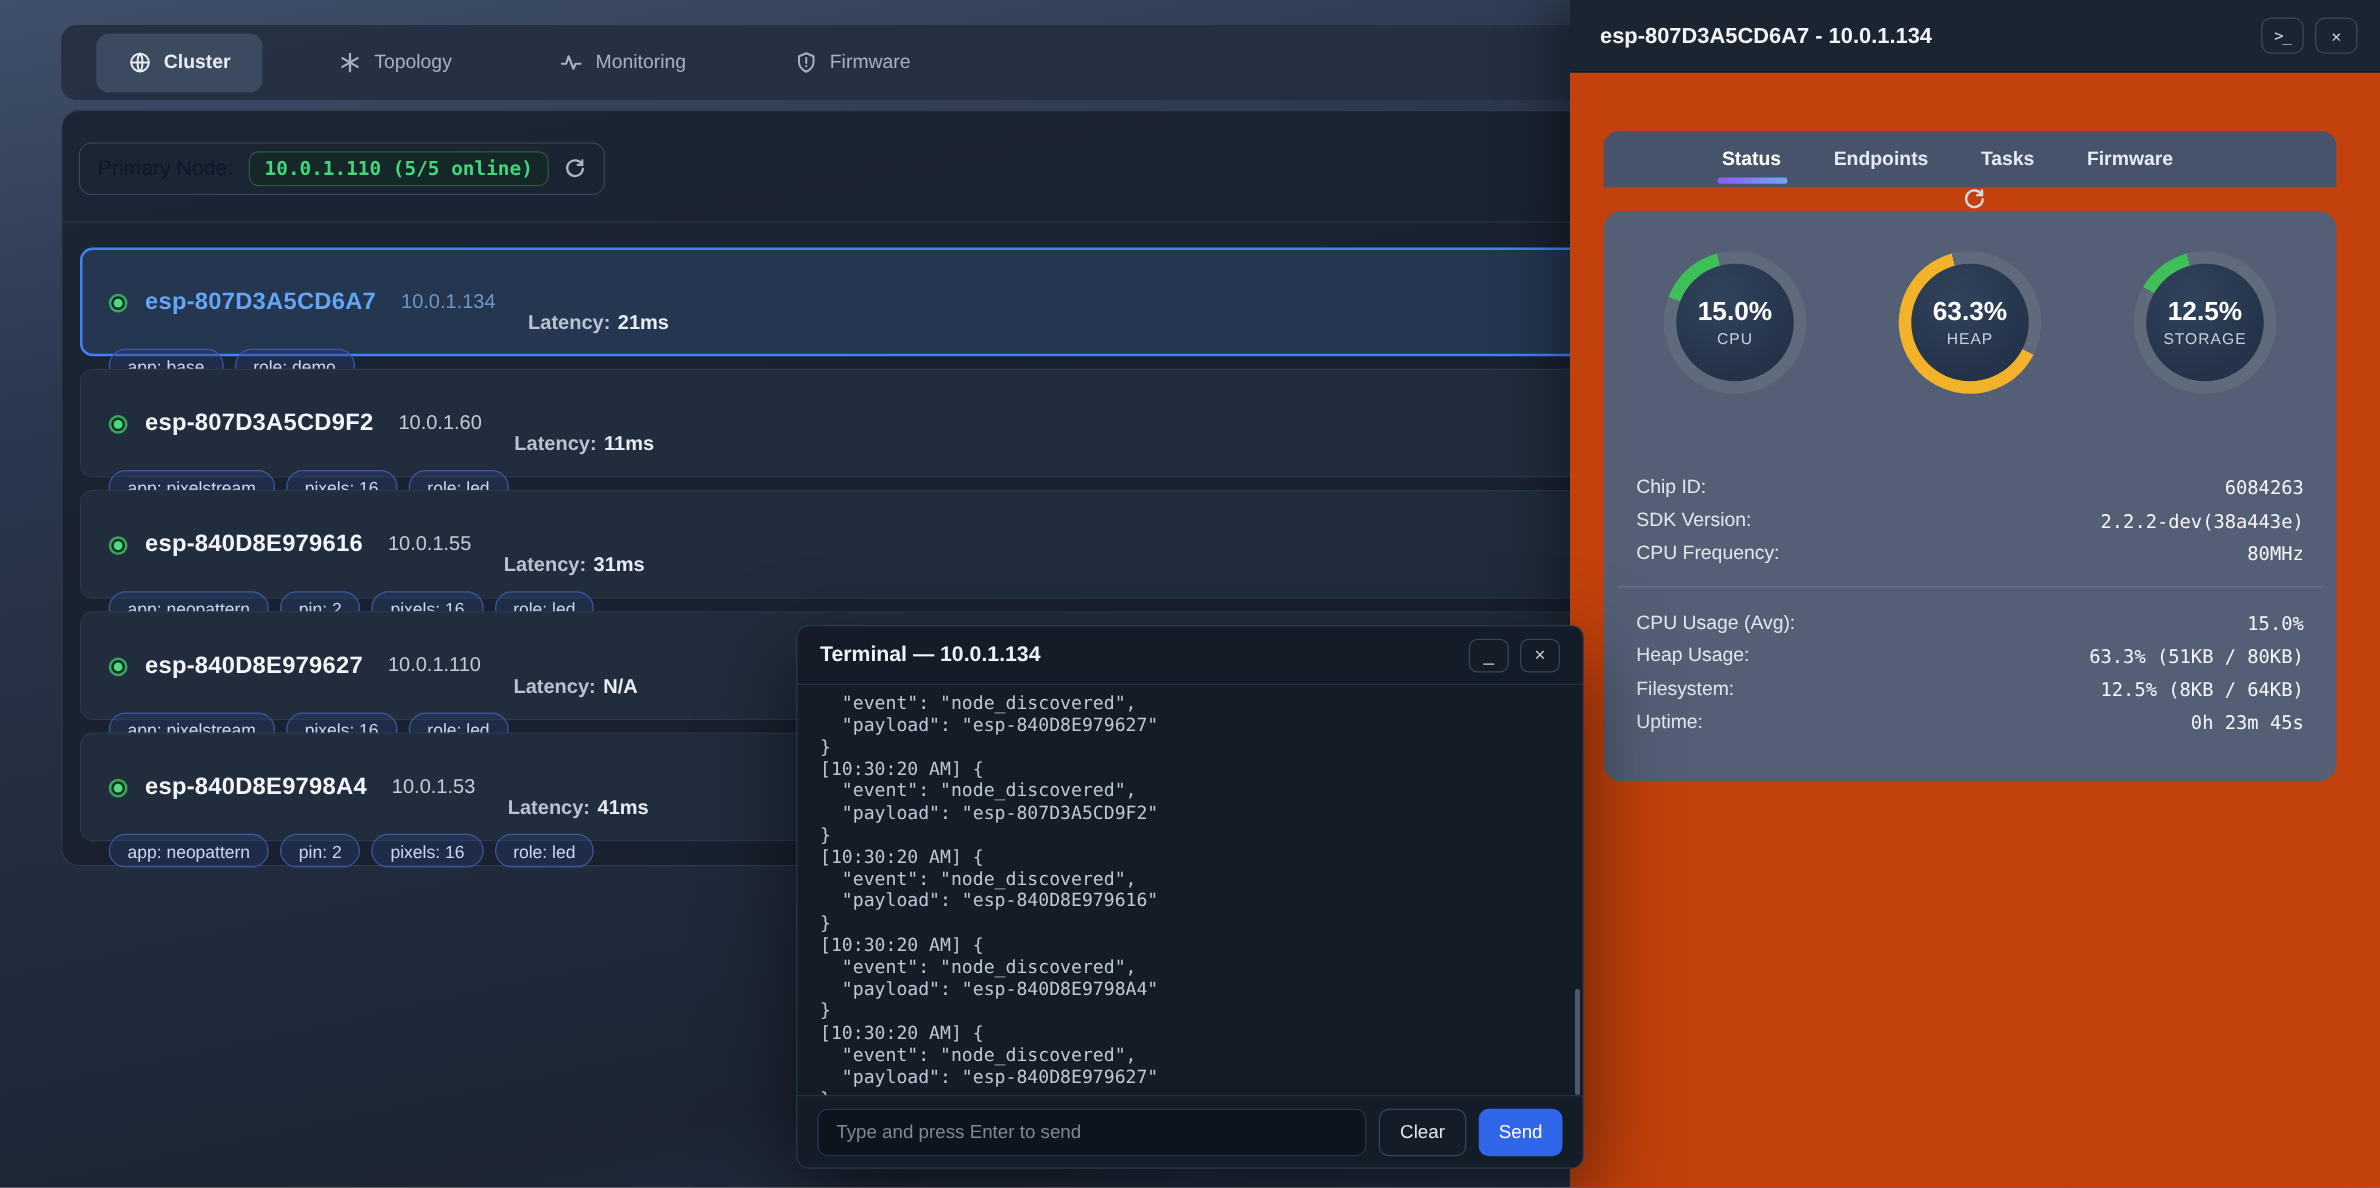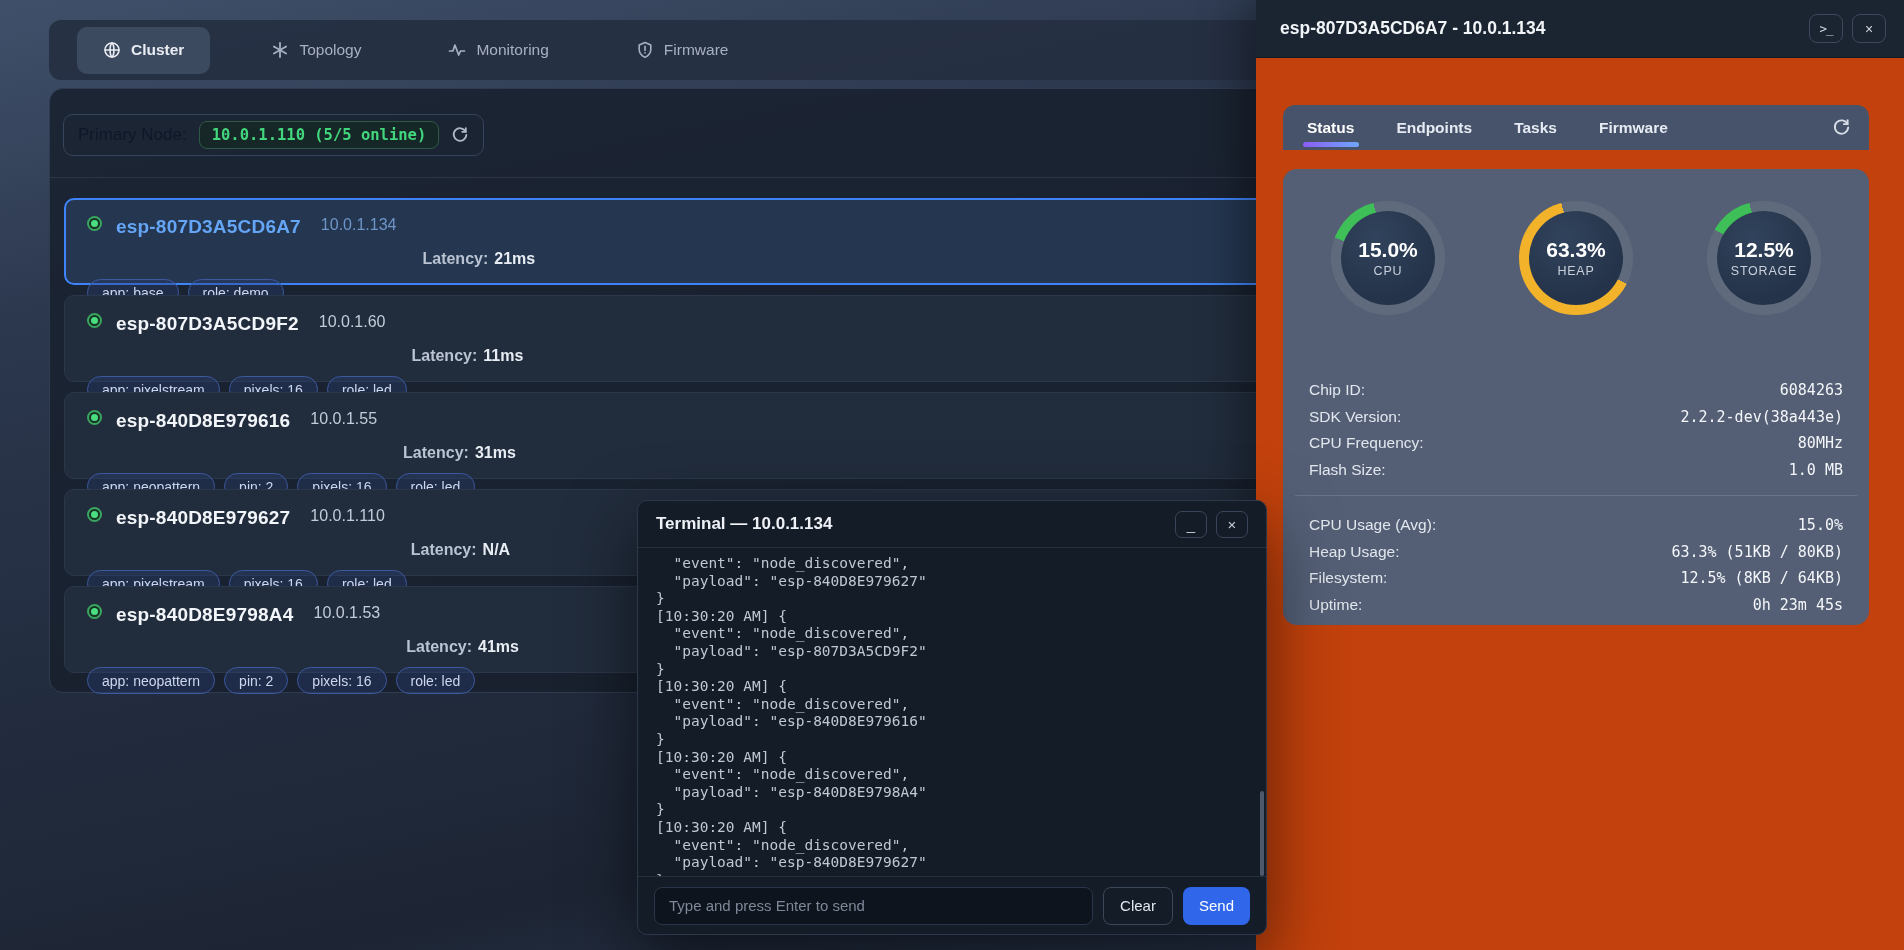--- a/index.html
+++ b/index.html
@@ -31,21 +31,21 @@
   .primary-badge{ display:inline-flex; align-items:center; height:28px; padding:0 12px;
     background:rgba(20,42,33,.6); border:1px solid #2d5945; border-radius:8px;
     color:#42d77d; font-weight:700; font-size:15.5px; }
   .refresh-btn{ display:inline-flex; color:#aeb8c6; }
   .main-divider{ position:absolute; left:0; top:88px; width:100%; height:1px; background:#2a3546; }
 
   .node-list{ position:absolute; left:14px; top:109px; width:1813px; }
   .node-row{ position:relative; height:87px; margin-bottom:10px; background:#212c3c;
     border:1px solid #2b374a; border-radius:10px; padding:17px 0 0 22px; }
   .node-row.selected{ background:#243650; border:2px solid #3e83f7; padding:16px 0 0 21px; }
-  .node-head{ display:flex; gap:14px; }
+  .node-head{ display:flex; align-items:center; gap:14px; }
   .status-dot{ width:15px; height:15px; border-radius:50%; border:2px solid #3aa55e;
     background:#173224; display:inline-flex; align-items:center; justify-content:center; }
   .status-dot i{ width:7px; height:7px; border-radius:50%; background:#4ade80; }
   .node-name{ font-size:19px; font-weight:700; color:#f2f5f9; letter-spacing:.2px; }
   .node-row.selected .node-name{ color:#64a5f6; }
   .node-ip{ font-size:16px; color:#c3ccd9; margin-left:6px; }
   .node-row.selected .node-ip{ color:#6e95c8; }
   .node-latency{ font-size:16px; font-weight:700; color:#b9c3d2; margin-left:12px;margin-top:34px; }
   .node-latency b{ color:#e8edf3; margin-left:6px; font-weight:700; }
   .node-tags{ display:flex; gap:9px; margin-top:11px; }
@@ -86,21 +86,21 @@
     display:flex; align-items:center; padding:0 18px 0 24px; }
   .d-title{ font-size:17.5px; font-weight:700; color:#f2f5f8; }
   .d-header .spacer{ flex:1; }
   .d-hbtn{ width:34px; height:29px; margin-left:9px; background:transparent;
     border:1px solid #3c485c; border-radius:8px; color:#cfd6df;
     display:inline-flex; align-items:center; justify-content:center; font-size:14px; }
   .d-hbtn .mono{ font-size:12.5px; letter-spacing:-1px; }
 
   .d-tabbar{ position:absolute; left:27px; top:105px; width:586px; height:45px;
     background:#46536a; border-radius:12px 12px 0 0; display:flex; align-items:center;
-    padding:0 18px 0 24px; }
+    padding:0 18px 0 24px;flex-direction:column; }
   .d-tab{ position:relative; height:45px; display:flex; align-items:center;
     margin-right:42px; color:#e6ebf3; font-size:15.5px; font-weight:600; }
   .d-tab.active{ color:#ffffff; font-weight:700; }
   .d-tab .underline{ position:absolute; left:-4px; bottom:3px; height:5px; width:56px;
     border-radius:3px; background:linear-gradient(90deg,#8a5cf6,#6ea8f8); }
   .d-tabbar .spacer{ flex:1; }
   .d-refresh{ color:#d6dce6; display:inline-flex; }
 
   .d-card{ position:absolute; left:27px; top:169px; width:586px; height:456px;
     background:#545f76; border-radius:14px; overflow:hidden; }
@@ -345,25 +345,20 @@
           <div class="d-row">
             <span class="lbl">SDK Version:</span>
             <span class="spacer"></span>
             <span class="val">2.2.2-dev(38a443e)</span>
           </div>
           <div class="d-row">
             <span class="lbl">CPU Frequency:</span>
             <span class="spacer"></span>
             <span class="val">80MHz</span>
           </div>
-          <div class="d-row">
-            <span class="lbl">Flash Size:</span>
-            <span class="spacer"></span>
-            <span class="val">1.0 MB</span>
-          </div>
         </div>
       <div class="d-divider"></div>
       <div class="d-rows usage" id="usage-rows">
           <div class="d-row">
             <span class="lbl">CPU Usage (Avg):</span>
             <span class="spacer"></span>
             <span class="val">15.0%</span>
           </div>
           <div class="d-row">
             <span class="lbl">Heap Usage:</span>

